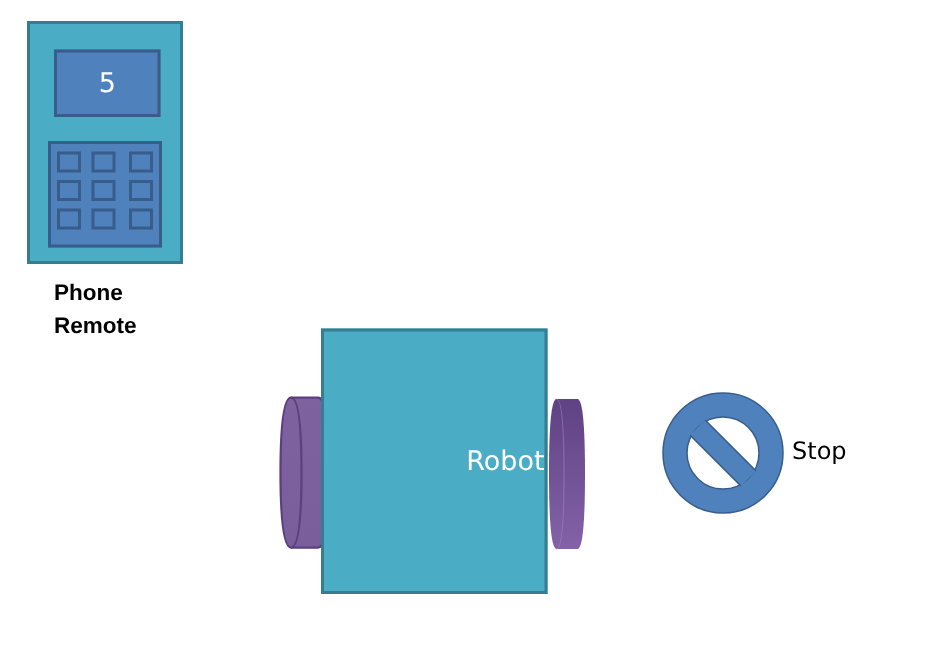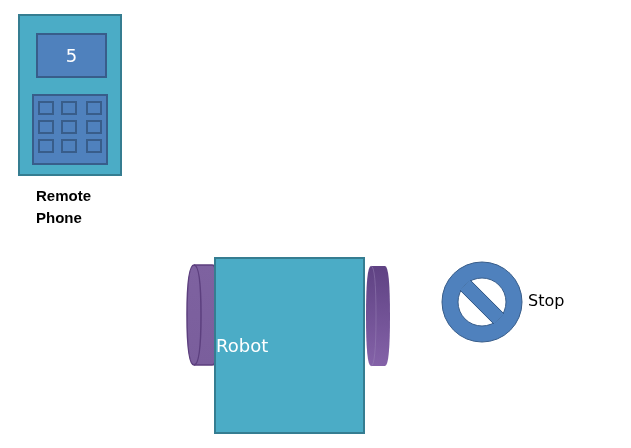--- a/index.html
+++ b/index.html
@@ -3,21 +3,21 @@
 <meta charset="utf-8">
 <style>
   html, body { margin:0; padding:0; background:#ffffff; }
   body { width:631px; height:448px; position:relative; overflow:hidden; font-family:"DejaVu Sans", sans-serif; }
   .abs { position:absolute; box-sizing:border-box; }
   .phone { left:18px; top:14px; width:104px; height:162px; background:#4bacc6; border:2px solid #357d91; }
   .screen { left:36px; top:33px; width:71px; height:45px; background:#4f81bd; border:2px solid #385d8a; color:#fff; font-size:18px; display:flex; align-items:center; justify-content:center; }
   .keypad { left:32px; top:94px; width:76px; height:71px; background:#4f81bd; border:2px solid #385d8a; }
   .key { width:16px; height:14px; border:2px solid #385d8a; background:#4f81bd; }
   .label-bold { font-family:"Liberation Sans", sans-serif; font-weight:bold; font-size:15px; color:#000; line-height:22px; }
-  .robot { left:214px; top:219px; width:151px; height:177px; background:#4bacc6; border:2px solid #357d91; color:#fff; font-size:18px; display:flex; align-items:center; justify-content:flex-start;margin-top:38px; }
+  .robot { left:214px; top:219px; width:151px; height:177px; background:#4bacc6; border:2px solid #357d91; color:#fff; font-size:18px; display:flex; align-items:center; justify-content:flex-end; }
   .stop-text { left:528px; top:291px; font-size:16px; color:#000; }
 </style>
 </head>
 <body>
 
 <div class="abs phone"></div>
 <div class="abs screen">
     <span>5</span>
   </div>
 <div class="abs keypad"></div>
@@ -26,22 +26,22 @@
 <div class="abs key" style="left:61px;top:101px"></div>
 <div class="abs key" style="left:86px;top:101px"></div>
 <div class="abs key" style="left:38px;top:120px"></div>
 <div class="abs key" style="left:61px;top:120px"></div>
 <div class="abs key" style="left:86px;top:120px"></div>
 <div class="abs key" style="left:38px;top:139px"></div>
 <div class="abs key" style="left:61px;top:139px"></div>
 <div class="abs key" style="left:86px;top:139px"></div>
 
 <div class="abs label-bold" style="left:36px;top:185px">
+  <div>Phone</div>
   <div>Remote</div>
-  <div>Phone</div>
 </div>
 
 <svg class="abs" style="left:184px;top:262px" width="34" height="108">
   <defs>
     <linearGradient id="lw" x1="0" y1="0" x2="0" y2="1">
       <stop offset="0" stop-color="#7e62a0"></stop>
         <stop offset="1" stop-color="#7a5e9c"></stop>
     </linearGradient>
   </defs>
   <path d="M10,3 L28,3 Q31,3 31,8 L31,98 Q31,103 28,103 L10,103 Q3,103 3,53 Q3,3 10,3 Z" fill="url(#lw)" stroke="#5c3f7e" stroke-width="1.5"></path>

